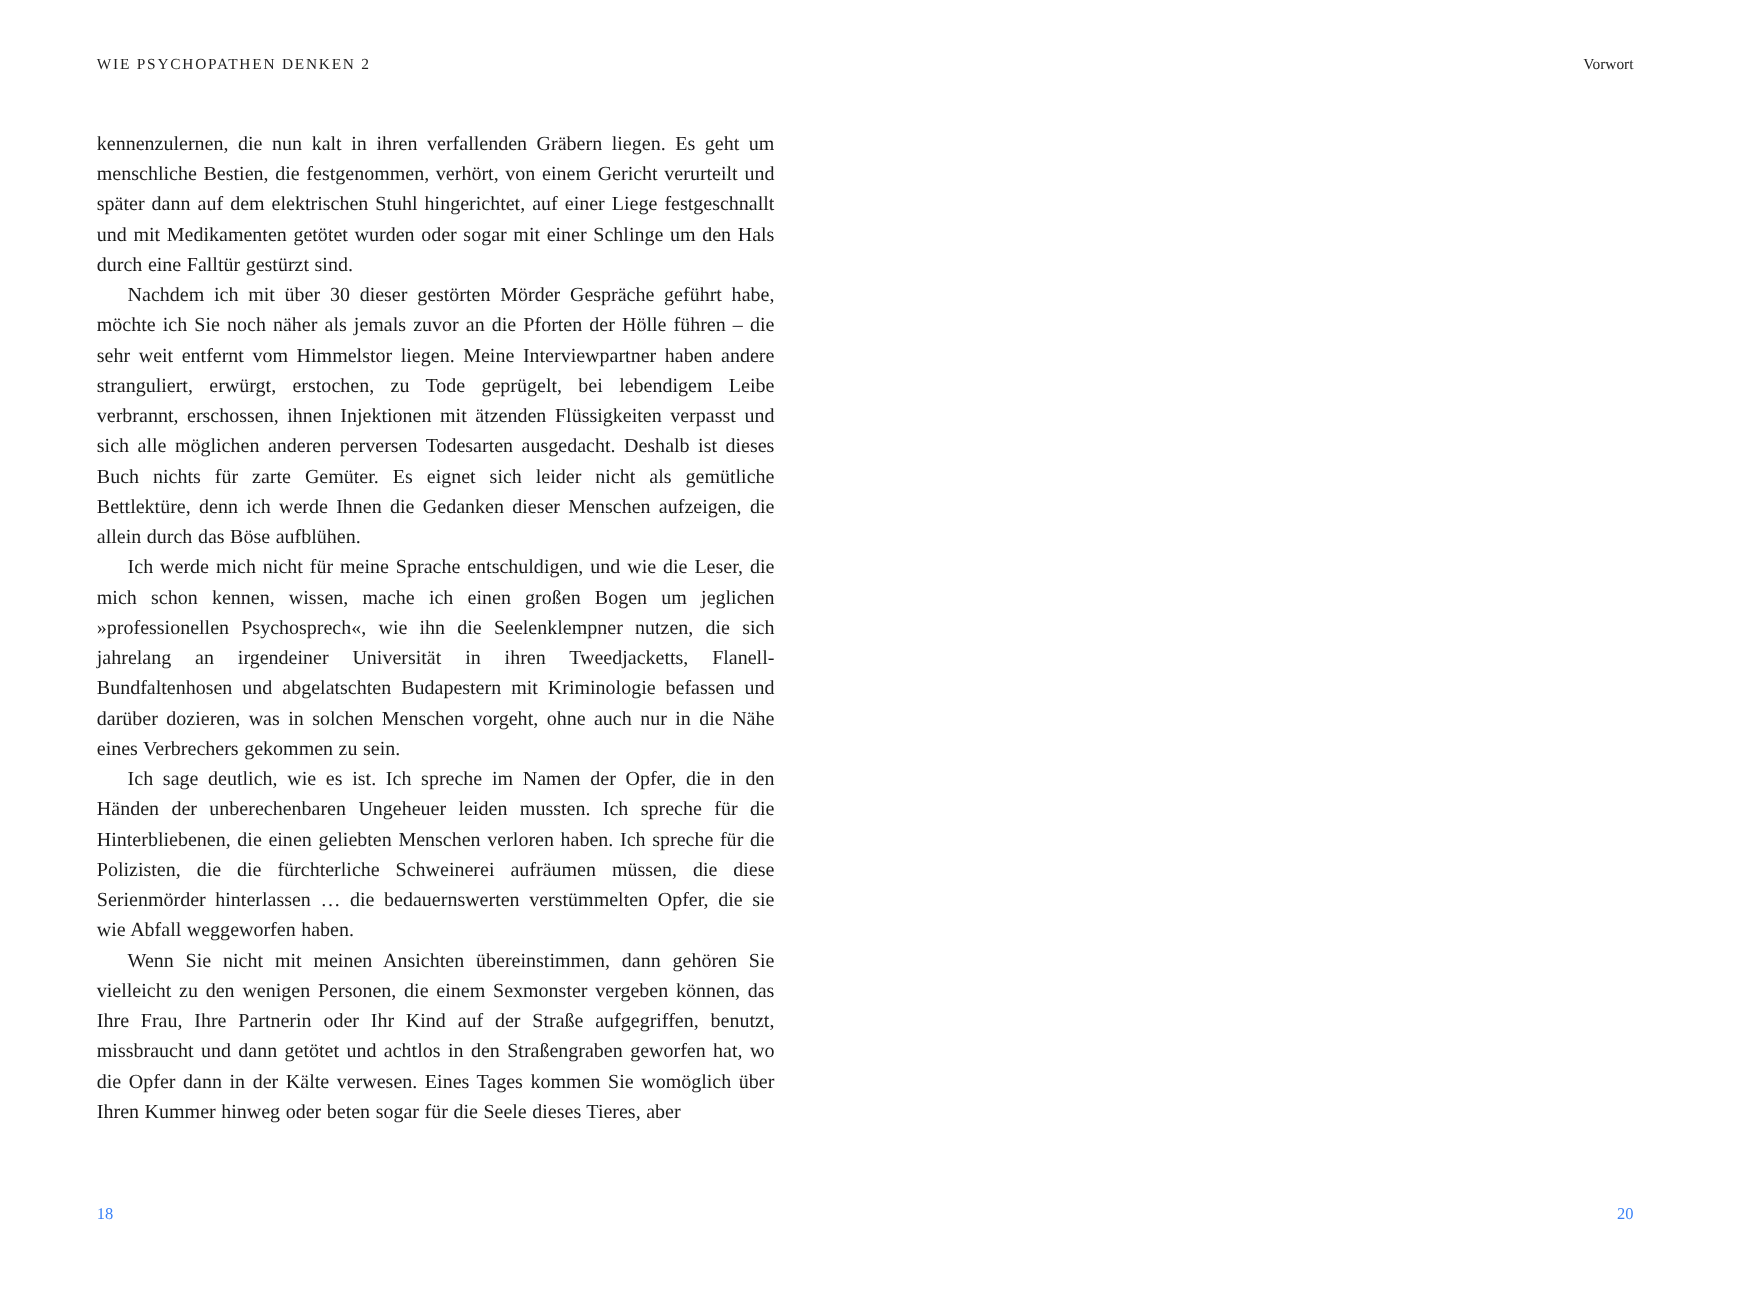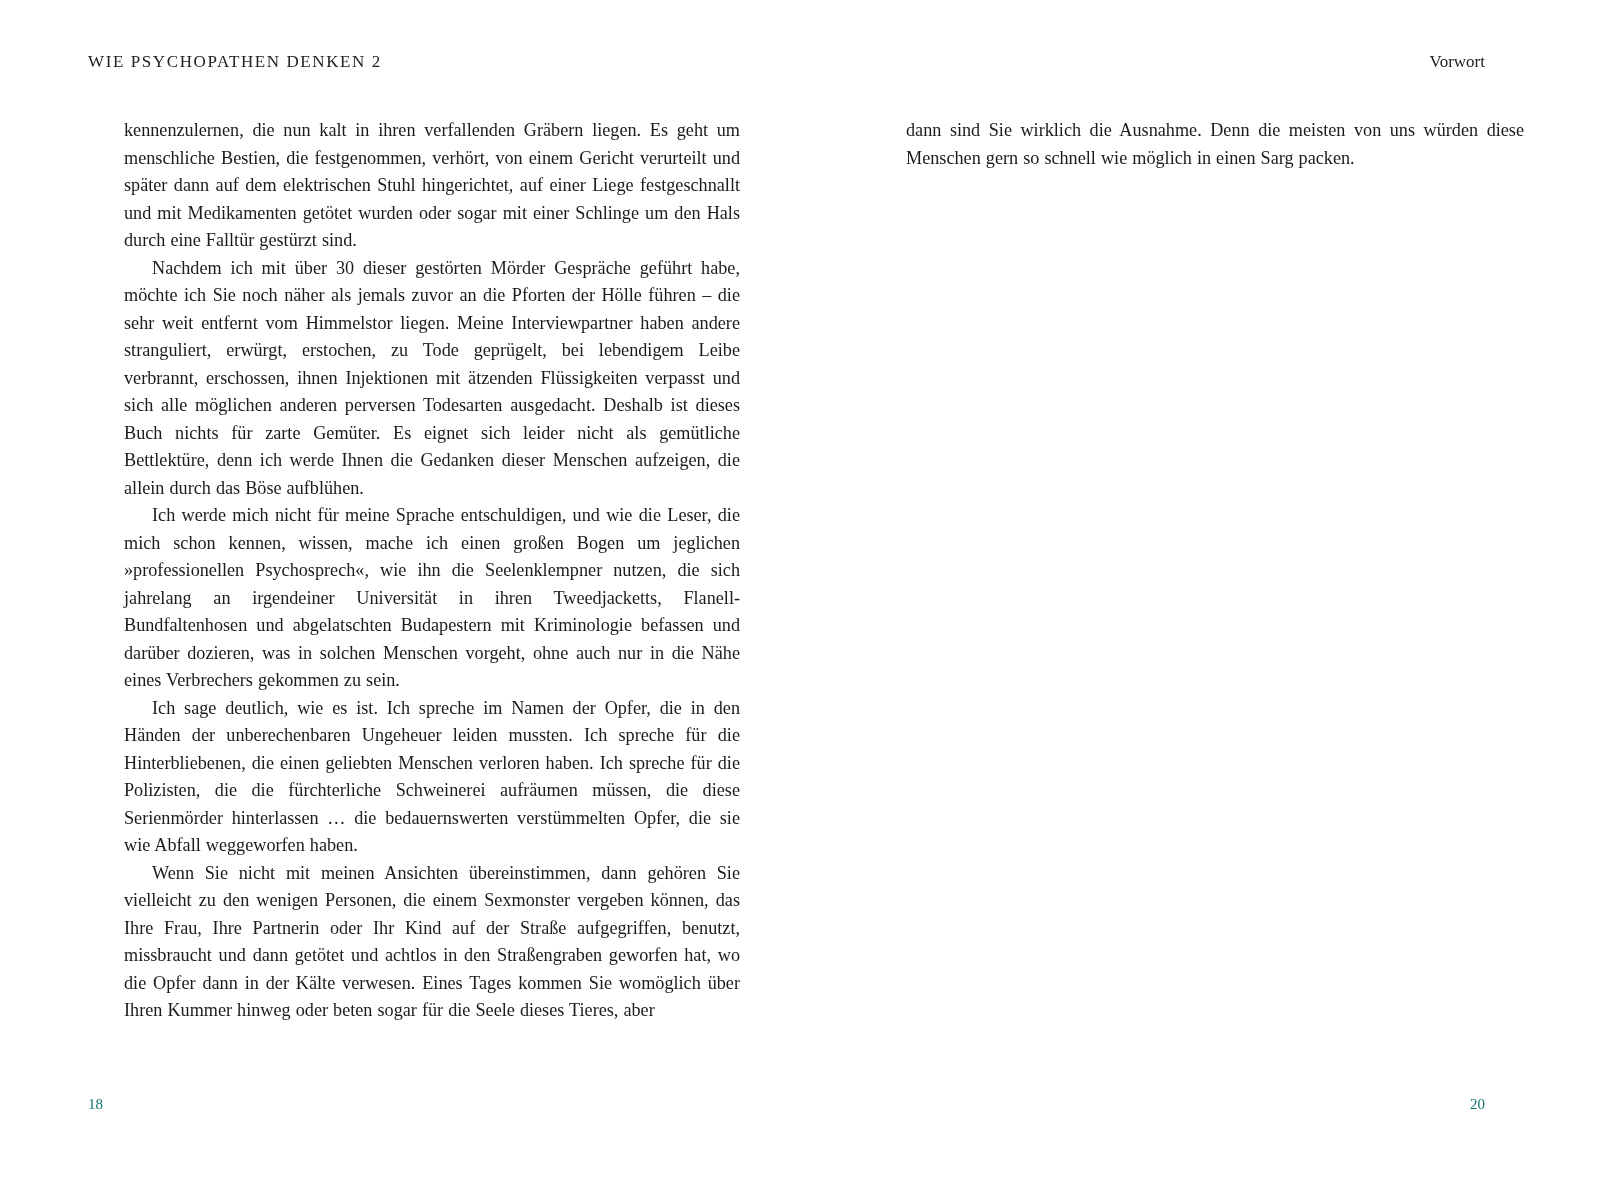--- a/index.html
+++ b/index.html
@@ -17,62 +17,61 @@
     overflow: hidden;
   }
   .spread {
     position: absolute;
     inset: 0;
     background: #ffffff;
   }
   .running-head {
     position: absolute;
     top: 52px;
-    font-size: 17px;
+    font-size: 14px;
     color: #222;
   }
   .running-head.left {
     left: 88px;
     letter-spacing: 1.6px;
   }
   .running-head.right {
     right: 115px;
   }
   .text-block {
     position: absolute;
     top: 117px;
     text-align: justify;
     font-size: 18.2px;
     line-height: 27.5px;
     color: #1b1b1b;
     hyphens: auto;
     -webkit-hyphens: auto;
     word-spacing: 0.5px;
-    margin-left: 36px;
   }
   .text-block.left {
     left: 88px;
     width: 616px;
   }
   .text-block.right {
     left: 870px;
     width: 618px;
   }
   .text-block p {
     margin: 0;
     padding: 0;
   }
   .text-block p.indent {
     text-indent: 28px;
   }
   .page-number {
     position: absolute;
     top: 1096px;
     font-size: 15px;
-    color: #0f766e;
+    color: #3b82f6;
   }
   .page-number.left { left: 88px; }
   .page-number.right { right: 115px; text-align: right; }
 </style>
 </head>
 <body>
 
 <div class="spread">
 
   <div class="running-head left">WIE PSYCHOPATHEN DENKEN 2</div>
@@ -81,20 +80,19 @@
 
   <div class="text-block left">
       <p>kennenzulernen, die nun kalt in ihren verfallenden Gräbern liegen. Es geht um menschliche Bestien, die festgenommen, verhört, von einem Gericht verurteilt und später dann auf dem elektrischen Stuhl hingerichtet, auf einer Liege festgeschnallt und mit Medikamenten getötet wurden oder sogar mit einer Schlinge um den Hals durch eine Falltür gestürzt sind.</p>
       <p class="indent">Nachdem ich mit über 30 dieser gestörten Mörder Gespräche geführt habe, möchte ich Sie noch näher als jemals zuvor an die Pforten der Hölle führen – die sehr weit entfernt vom Himmelstor liegen. Meine Interviewpartner haben andere stranguliert, erwürgt, erstochen, zu Tode geprügelt, bei lebendigem Leibe verbrannt, erschossen, ihnen Injektionen mit ätzenden Flüssigkeiten verpasst und sich alle möglichen anderen perversen Todesarten ausgedacht. Deshalb ist dieses Buch nichts für zarte Gemüter. Es eignet sich leider nicht als gemütliche Bettlektüre, denn ich werde Ihnen die Gedanken dieser Menschen aufzeigen, die allein durch das Böse aufblühen.</p>
       <p class="indent">Ich werde mich nicht für meine Sprache entschuldigen, und wie die Leser, die mich schon kennen, wissen, mache ich einen großen Bogen um jeglichen »professionellen Psychosprech«, wie ihn die Seelenklempner nutzen, die sich jahrelang an irgendeiner Universität in ihren Tweedjacketts, Flanell-Bundfaltenhosen und abgelatschten Budapestern mit Kriminologie befassen und darüber dozieren, was in solchen Menschen vorgeht, ohne auch nur in die Nähe eines Verbrechers gekommen zu sein.</p>
       <p class="indent">Ich sage deutlich, wie es ist. Ich spreche im Namen der Opfer, die in den Händen der unberechenbaren Ungeheuer leiden mussten. Ich spreche für die Hinterbliebenen, die einen geliebten Menschen verloren haben. Ich spreche für die Polizisten, die die fürchterliche Schweinerei aufräumen müssen, die diese Serienmörder hinterlassen … die bedauernswerten verstümmelten Opfer, die sie wie Abfall weggeworfen haben.</p>
       <p class="indent">Wenn Sie nicht mit meinen Ansichten übereinstimmen, dann gehören Sie vielleicht zu den wenigen Personen, die einem Sexmonster vergeben können, das Ihre Frau, Ihre Partnerin oder Ihr Kind auf der Straße aufgegriffen, benutzt, missbraucht und dann getötet und achtlos in den Straßengraben geworfen hat, wo die Opfer dann in der Kälte verwesen. Eines Tages kommen Sie womöglich über Ihren Kummer hinweg oder beten sogar für die Seele dieses Tieres, aber</p>
     </div>
 
   <div class="text-block right">
-      <p>dann sind Sie wirklich die Ausnahme. Denn die meisten von uns würden diese Menschen gern so schnell wie möglich in einen Sarg packen.</p>
     </div>
 
   <div class="page-number left">18</div>
 
   <div class="page-number right">20</div>
 
 </div>
 
 </body></html>

